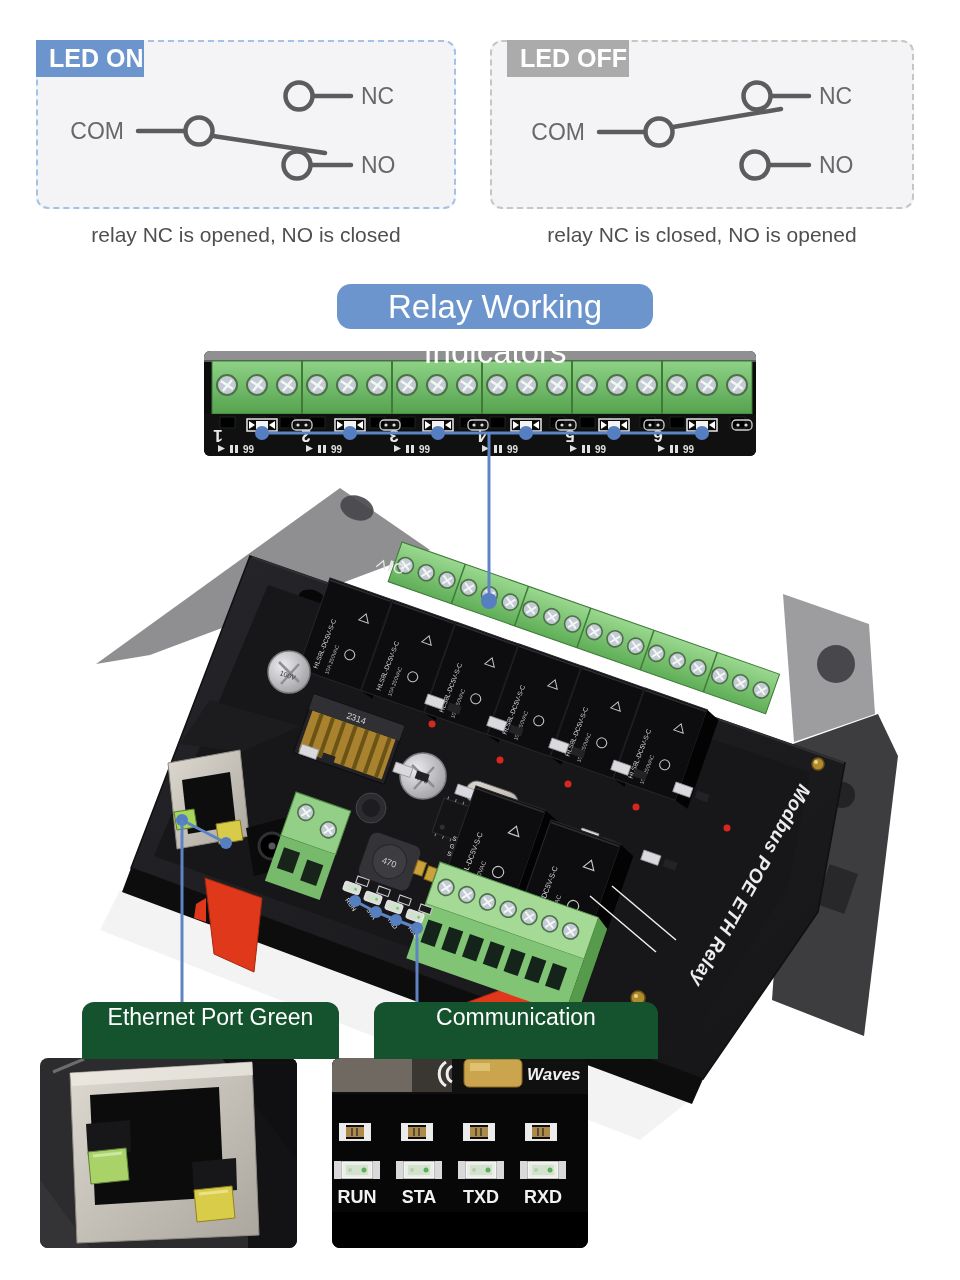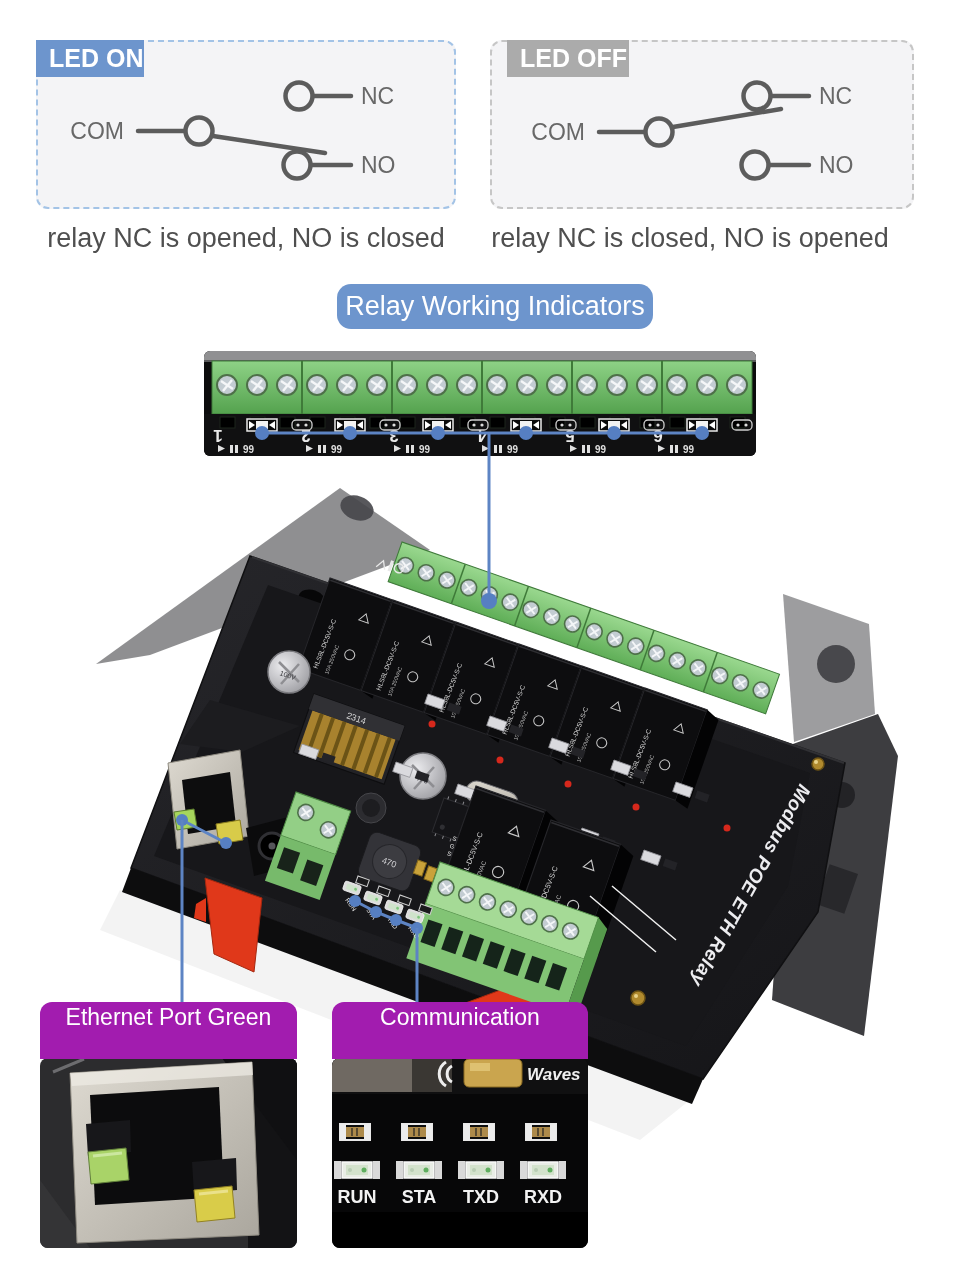--- a/index.html
+++ b/index.html
@@ -2,24 +2,24 @@
 <html><head>
 <meta charset="utf-8">
 <style>
   html,body{margin:0;padding:0;}
   body{width:960px;height:1280px;position:relative;background:#fff;overflow:hidden;
        font-family:"Liberation Sans",sans-serif;}
   .abs{position:absolute;}
   .dash-box{border:2px dashed #a3c3e6;border-radius:12px;background:#f4f4f6;box-sizing:border-box;}
   .dash-box.gray{border-color:#c6c6c6;}
   .box-hdr{color:#fff;font-size:25px;font-weight:600;line-height:37px;padding-left:13px;box-sizing:border-box;}
-  .caption{font-size:27px;color:#4f4f4f;text-align:center;}
-  .pill{background:#6d95cd;border-radius:14px;color:#fff;font-size:27px;text-align:center;line-height:45px;}
-  .callout{background:#a21caf;border-radius:12px 12px 0 0;color:#fff;font-size:23px;line-height:27px;
-           text-align:center;padding-top:2px;box-sizing:border-box;z-index:3;}
+  .caption{font-size:21px;color:#4f4f4f;text-align:center;}
+  .pill{background:#6d95cd;border-radius:14px;color:#fff;font-size:33px;text-align:center;line-height:45px;}
+  .callout{background:#14532d;border-radius:12px 12px 0 0;color:#fff;font-size:23px;line-height:27px;
+           text-align:center;padding-top:2px;box-sizing:border-box;z-index:3;margin-left:42px;}
   svg text{font-family:"Liberation Sans",sans-serif;}
   #photo-layer{position:absolute;left:0;top:0;z-index:1;}
   .z2{z-index:2;}
 </style>
 </head>
 <body>
 
 <div class="abs dash-box z2" style="left:36px;top:40px;width:420px;height:169px;">
   <svg width="420" height="169" viewBox="0 0 420 169">
     <g stroke="#5c5c5c" stroke-width="4.5" fill="none" stroke-linecap="round">
@@ -53,21 +53,21 @@
       <line x1="277" y1="123" x2="317" y2="123"></line>
     </g>
     <g fill="#686868" font-size="23">
       <text x="93" y="98" text-anchor="end">COM</text>
       <text x="327" y="62">NC</text>
       <text x="327" y="131">NO</text>
     </g>
   </svg>
 </div>
 <div class="abs box-hdr z2" style="left:490px;top:40px;width:122px;height:37px;background:#ababab;margin-left:17px;">LED OFF</div>
-<div class="abs caption z2" style="left:478px;top:223px;width:424px;">relay NC is closed, NO is opened</div>
+<div class="abs caption z2" style="left:490px;top:223px;width:424px;">relay NC is closed, NO is opened</div>
 
 <div class="abs pill z2" style="left:337px;top:284px;width:316px;height:45px;">Relay Working Indicators</div>
 
 <svg id="photo-layer" width="960" height="1280" viewBox="0 0 960 1280">
 <defs>
   <linearGradient id="gStrip" x1="0" y1="0" x2="0" y2="1">
     <stop offset="0" stop-color="#8ed286"></stop>
         <stop offset="1" stop-color="#54a24e"></stop>
   </linearGradient>
   <linearGradient id="gStripB" x1="0" y1="0" x2="0" y2="1">
@@ -528,15 +528,15 @@
       <circle cx="376" cy="912" r="6" stroke="none"></circle>
   <circle cx="396" cy="920" r="6" stroke="none"></circle>
       <circle cx="417" cy="928" r="6" stroke="none"></circle>
   <line x1="417" y1="928" x2="417" y2="1004" stroke-width="3"></line>
 </g>
 </svg>
 
 <div class="abs callout" style="left:40px;top:1002px;width:257px;height:57px;">
   <div>Ethernet Port Green</div>
 </div>
-<div class="abs callout" style="left:332px;top:1002px;width:256px;height:57px;">
+<div class="abs callout" style="left:332px;top:1002px;width:284px;height:57px;">
   <div>Communication</div>
 </div>
 
 </body></html>

